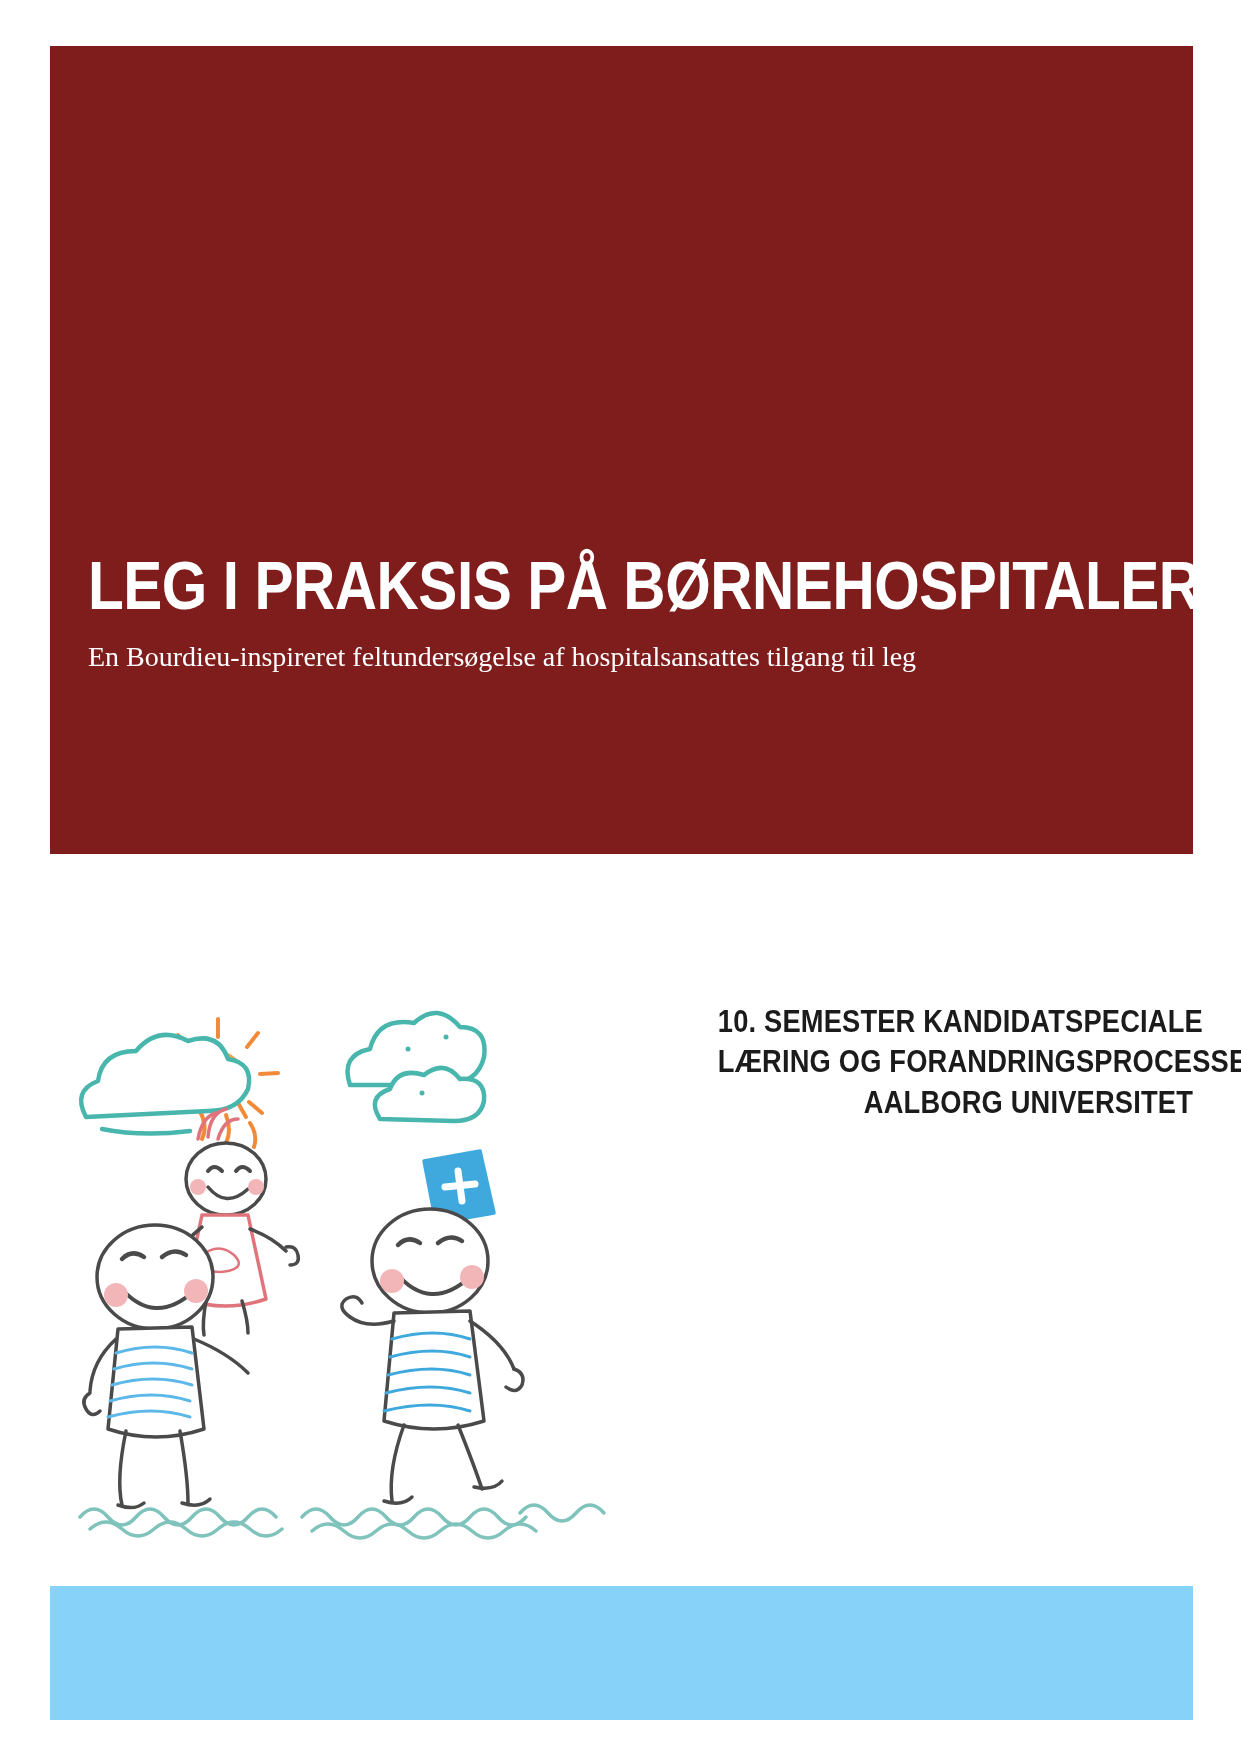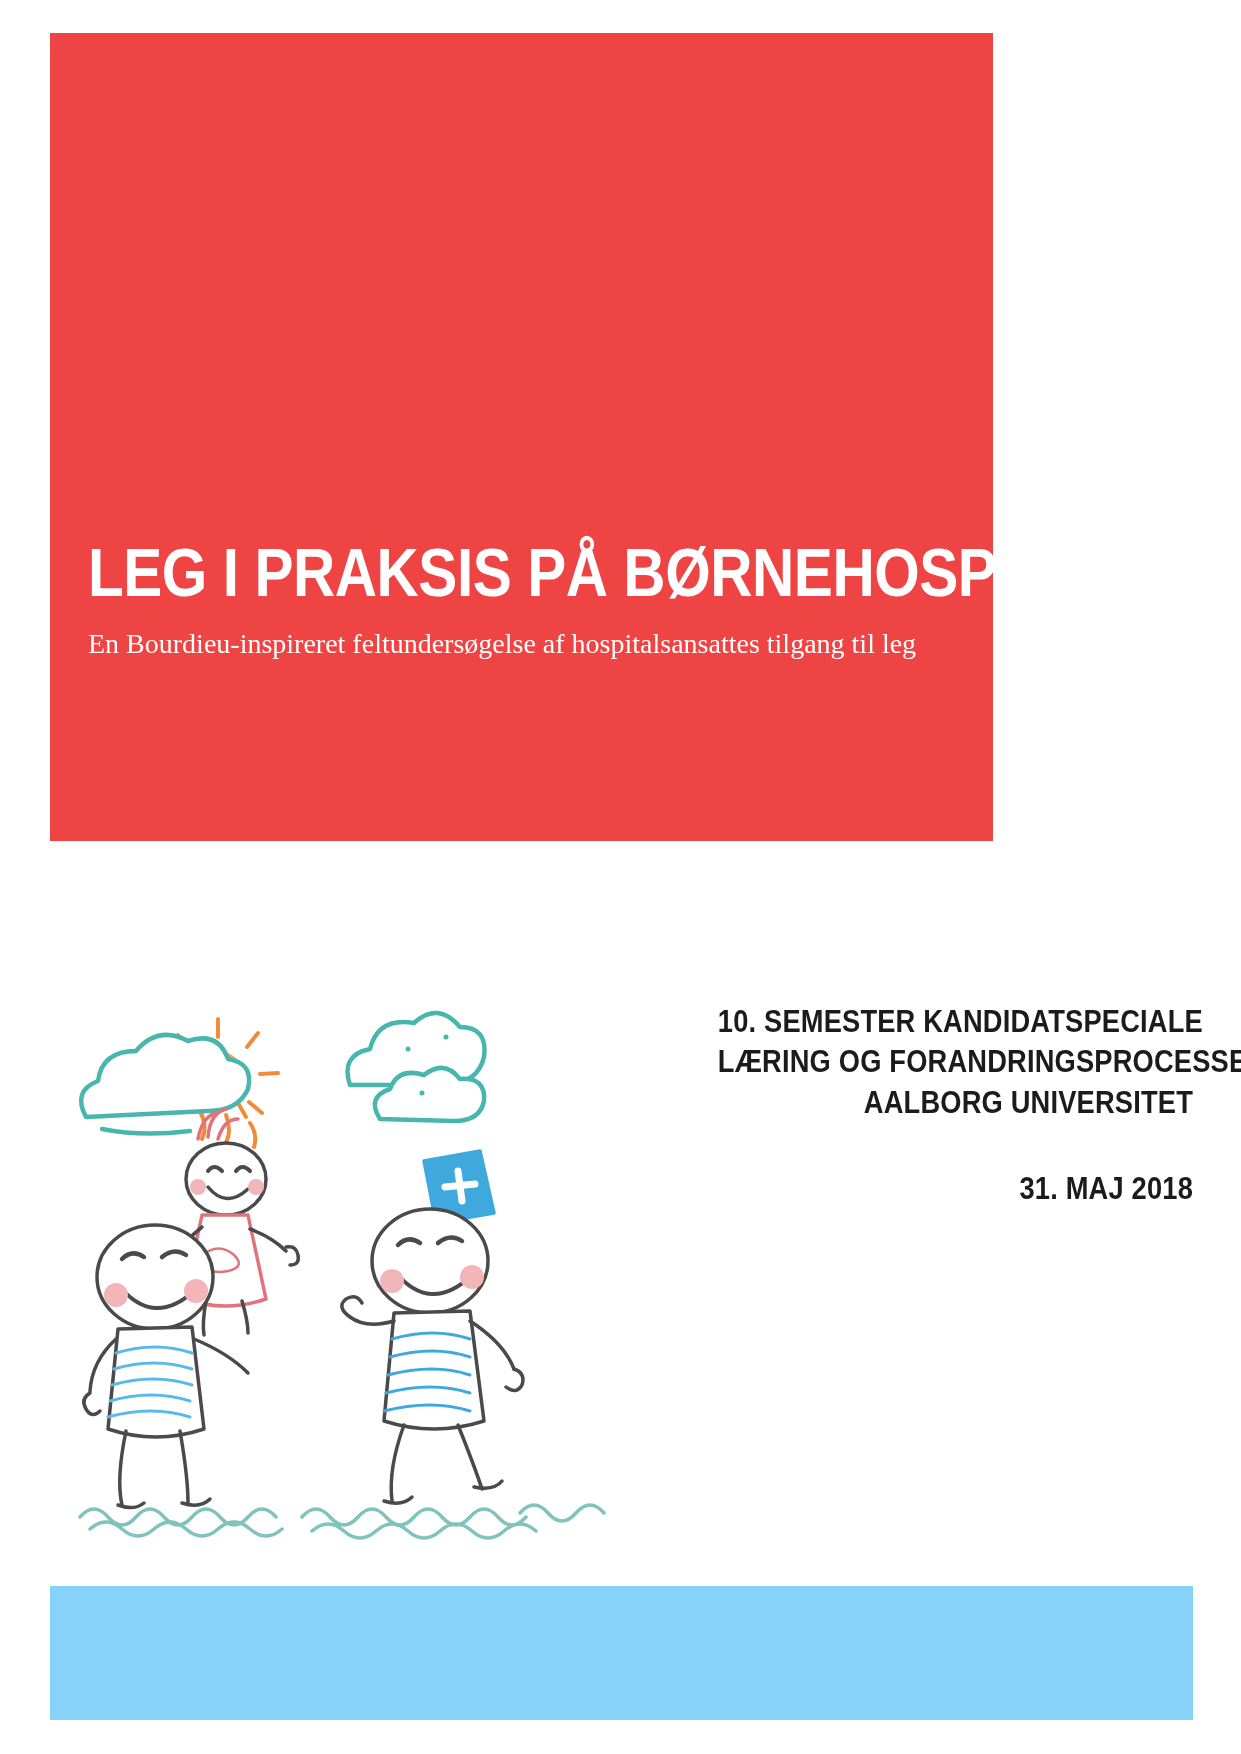--- a/index.html
+++ b/index.html
@@ -18,24 +18,24 @@
   .page {
     position: absolute;
     inset: 0;
     background: #ffffff;
   }
 
   
   .title-banner {
     position: absolute;
     left: 50px;
-    top: 33px;
-    width: 943px;
+    top: 46px;
+    width: 1143px;
     height: 808px;
-    background: #ef4444;
+    background: #7f1d1d;
     box-sizing: border-box;
   }
 
   .title-block {
     position: absolute;
     left: 38px;
     right: 60px;
     bottom: 178px;
   }
 
@@ -254,20 +254,17 @@
       </g>
     </svg>
   </div>
 
   <div class="meta">
     <div class="group">
       <div class="line">10. SEMESTER KANDIDATSPECIALE</div>
       <div class="line">LÆRING OG FORANDRINGSPROCESSER</div>
       <div class="line">AALBORG UNIVERSITET</div>
     </div>
-    <div class="group date-group">
-      <div class="line">31. MAJ 2018</div>
-    </div>
   </div>
 
   <div class="bottom-bar"></div>
 
 </div>
 
 </body></html>

